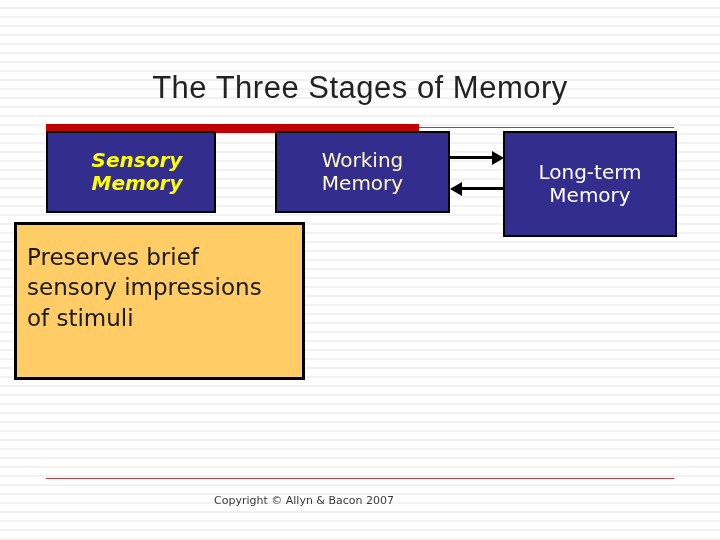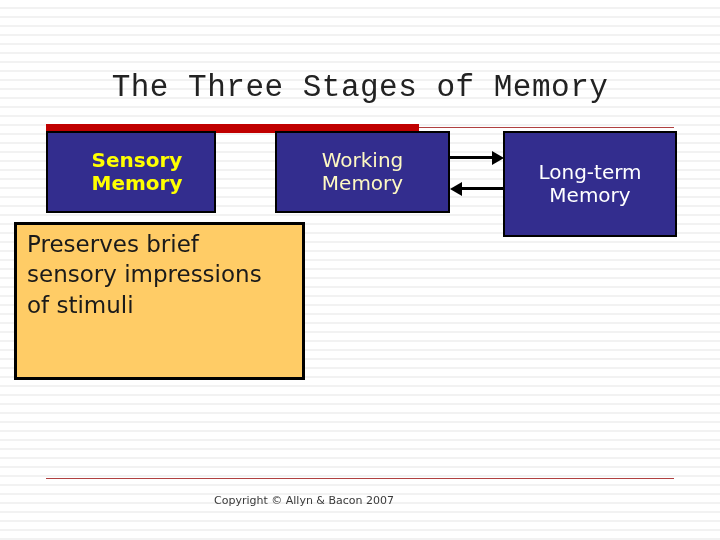--- a/index.html
+++ b/index.html
@@ -30,21 +30,21 @@
 
   
   .title {
     position: absolute;
     left: 0px;
     top: 70px;
     width: 720px;
     text-align: center;
     font-size: 31px;
     color: #222222;
-    font-family: Liberation Mono, monospace;
+    font-family: Liberation Sans, sans-serif;
     letter-spacing: 0.5px;
     white-space: nowrap;
   }
 
   
   .rule {
     position: absolute;
     height: 1px;
     background: #b04040;
   }
@@ -82,20 +82,21 @@
     text-align: center;
     line-height: 1.15;
   }
   .box-sensory {
     left: 46px;
     top: 131px;
     width: 170px;
     height: 82px;
     font-size: 20px;
     font-weight: bold;
+    font-style: italic;
     color: #ffff00;
     padding-left: 12px;
   }
   .box-working {
     left: 275px;
     top: 131px;
     width: 175px;
     height: 82px;
     font-size: 20px;
     color: #fef9c3;
@@ -156,21 +157,21 @@
   
   .desc-box {
     position: absolute;
     left: 14px;
     top: 222px;
     width: 291px;
     height: 158px;
     background: #ffcc66;
     border: 3px solid #000000;
     box-sizing: border-box;
-    padding: 4px 12px 8px 10px;
+    padding: 17px 12px 8px 10px;
     font-size: 23px;
     color: #1a1a1a;
     line-height: 1.32;
   }
 
   
   .copyright {
     position: absolute;
     left: 16px;
     top: 494px;

